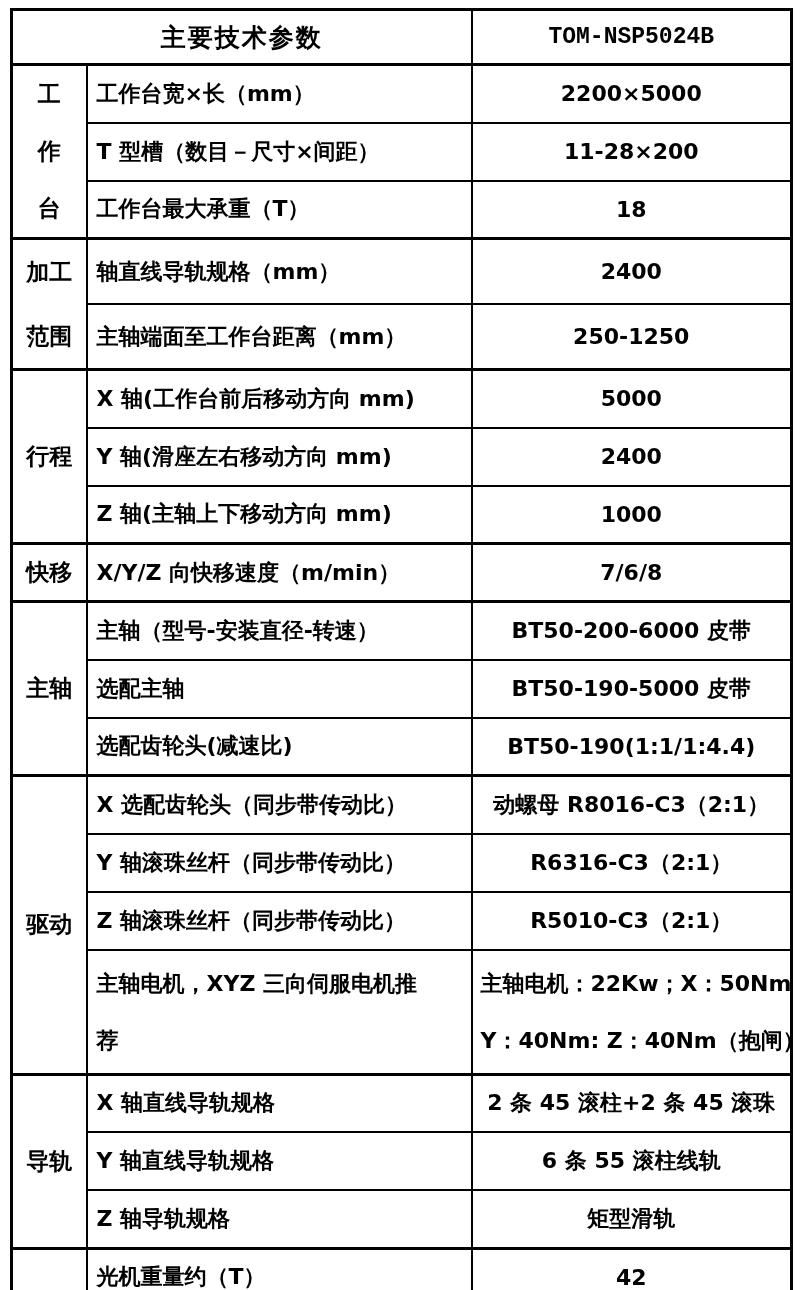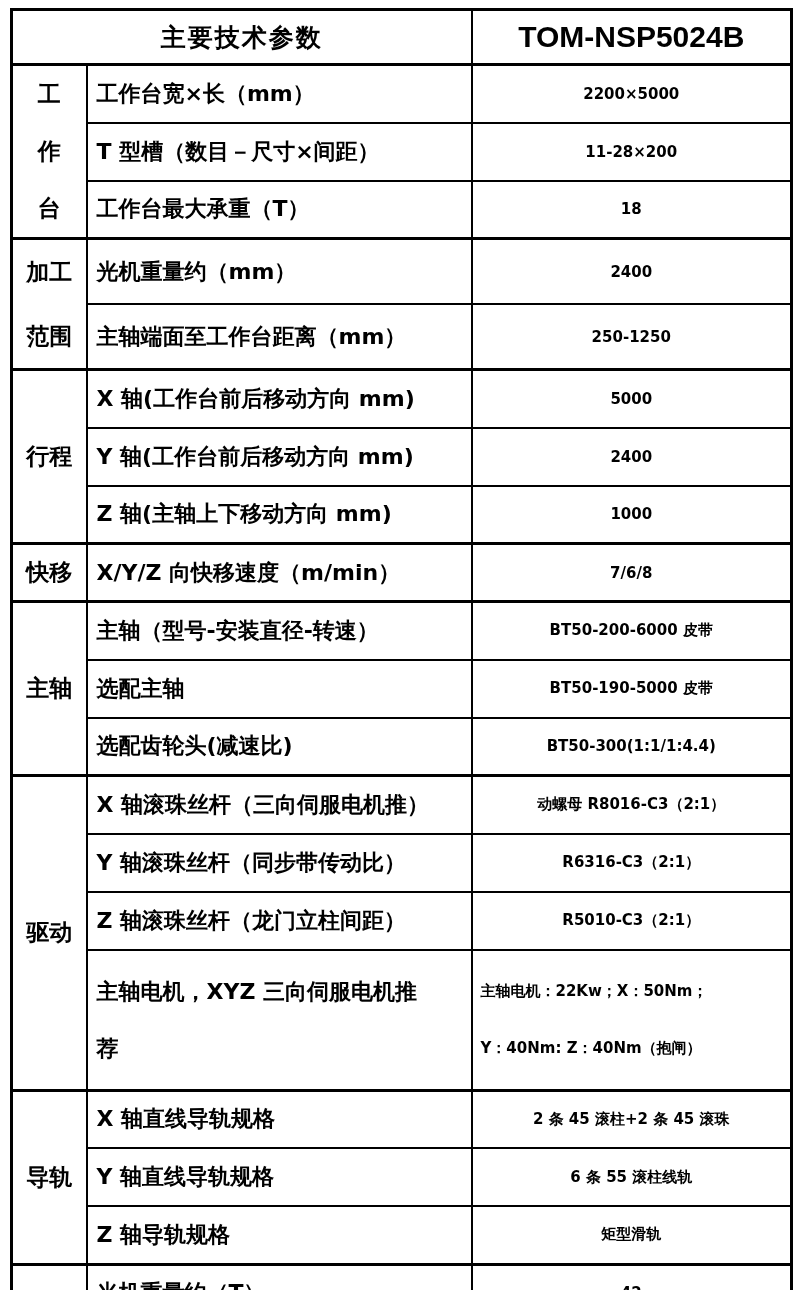--- a/index.html
+++ b/index.html
@@ -29,25 +29,25 @@
     font-weight: bold;
     overflow: hidden;
     vertical-align: middle;
   }
   tr.r { height: 58px; }
   tr.r-hdr { height: 55px; }
   tr.r-dbl { height: 116px; }
   tr.sec > td { border-top-width: 3px; }
 
   th.hdr-left { font-size: 25px; text-align: center; letter-spacing: 2px; }
-  th.hdr-right { font-size: 30px; text-align: center; font-family: Liberation Sans, sans-serif; }
+  th.hdr-right { font-size: 23px; text-align: center; font-family: Liberation Mono, monospace; }
 
   td.g { text-align: center; font-size: 23px; padding: 0; }
   td.p { text-align: left; font-size: 22px; padding: 0 12px 0 9px; }
-  td.v { text-align: center; font-size: 15px; padding: 12px 2px; }
+  td.v { text-align: center; font-size: 22px; padding: 4px 2px; }
   td.v-left { text-align: left; padding-left: 8px; }
 
   .vstack {
     display: flex;
     flex-direction: column;
     justify-content: space-around;
     align-items: center;
     width: 100%;
   }
   .vstack.h3 { height: 170px; }
@@ -91,35 +91,35 @@
     <td class="v">18</td>
   </tr>
 
   <tr class="r sec">
     <td class="g" rowspan="2">
       <div class="vstack h2">
         <div>加工</div>
         <div>范围</div>
       </div>
     </td>
-    <td class="p">光机重量约（mm）</td>
+    <td class="p">轴直线导轨规格（mm）</td>
     <td class="v">2400</td>
   </tr>
   <tr class="r">
     <td class="p">主轴端面至工作台距离（mm）</td>
     <td class="v">250-1250</td>
   </tr>
 
   <tr class="r sec">
     <td class="g" rowspan="3">行程</td>
     <td class="p">X 轴(工作台前后移动方向 mm)</td>
     <td class="v">5000</td>
   </tr>
   <tr class="r">
-    <td class="p">Y 轴(工作台前后移动方向 mm)</td>
+    <td class="p">Y 轴(滑座左右移动方向 mm)</td>
     <td class="v">2400</td>
   </tr>
   <tr class="r">
     <td class="p">Z 轴(主轴上下移动方向 mm)</td>
     <td class="v">1000</td>
   </tr>
 
   <tr class="r sec">
     <td class="g">快移</td>
     <td class="p">X/Y/Z 向快移速度（m/min）</td>
@@ -130,34 +130,34 @@
     <td class="g" rowspan="3">主轴</td>
     <td class="p">主轴（型号-安装直径-转速）</td>
     <td class="v">BT50-200-6000 皮带</td>
   </tr>
   <tr class="r">
     <td class="p">选配主轴</td>
     <td class="v">BT50-190-5000 皮带</td>
   </tr>
   <tr class="r">
     <td class="p">选配齿轮头(减速比)</td>
-    <td class="v">BT50-300(1:1/1:4.4)</td>
+    <td class="v">BT50-190(1:1/1:4.4)</td>
   </tr>
 
   <tr class="r sec">
     <td class="g" rowspan="4">驱动</td>
-    <td class="p">X 轴滚珠丝杆（三向伺服电机推）</td>
+    <td class="p">X 选配齿轮头（同步带传动比）</td>
     <td class="v">动螺母 R8016-C3（2:1）</td>
   </tr>
   <tr class="r">
     <td class="p">Y 轴滚珠丝杆（同步带传动比）</td>
     <td class="v">R6316-C3（2:1）</td>
   </tr>
   <tr class="r">
-    <td class="p">Z 轴滚珠丝杆（龙门立柱间距）</td>
+    <td class="p">Z 轴滚珠丝杆（同步带传动比）</td>
     <td class="v">R5010-C3（2:1）</td>
   </tr>
   <tr class="r-dbl">
     <td class="p multiline">
       <div>主轴电机，XYZ 三向伺服电机推</div>
       <div>荐</div>
     </td>
     <td class="v v-left multiline">
       <div>主轴电机：22Kw；X：50Nm；</div>
       <div>Y：40Nm: Z：40Nm（抱闸）</div>

